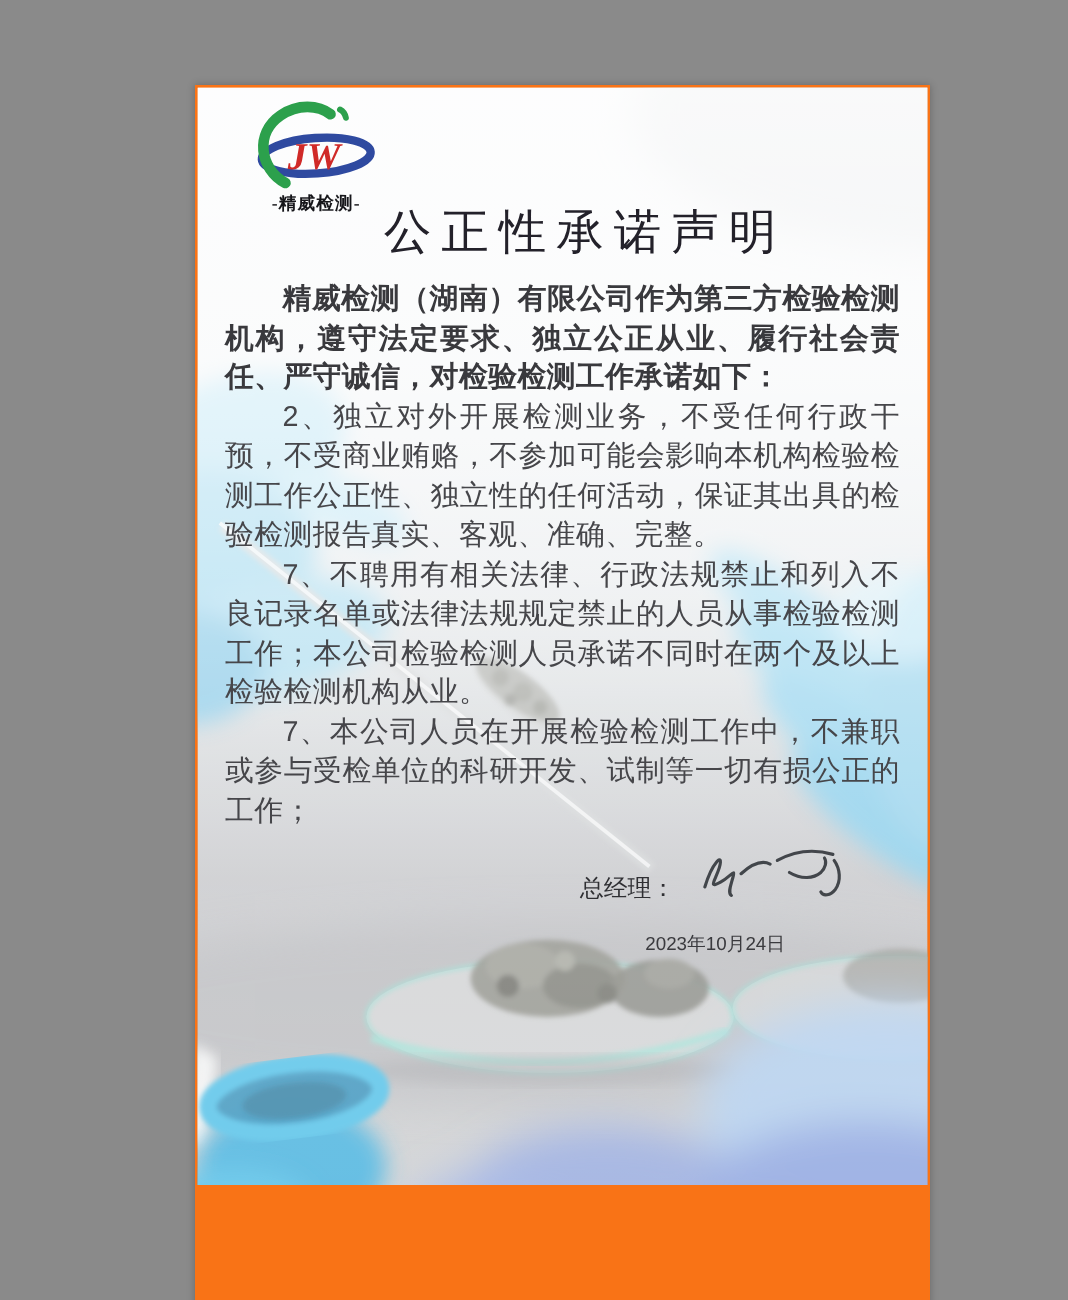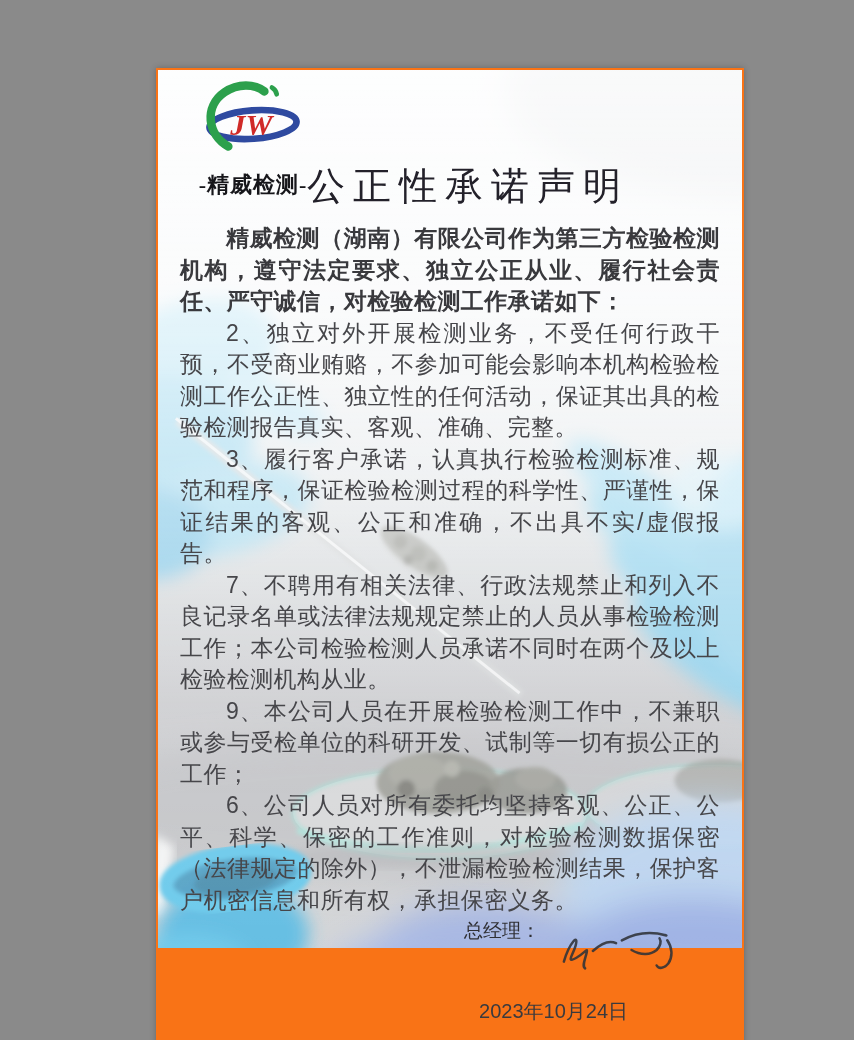--- a/index.html
+++ b/index.html
@@ -3,28 +3,28 @@
 <meta charset="utf-8">
 <style>
   *{margin:0;padding:0;box-sizing:border-box}
   html,body{width:854px;height:1040px}
   body{background:#8a8a8a;font-family:"Liberation Sans","DejaVu Sans",sans-serif;position:relative;overflow:hidden}
   .page{position:absolute;left:156px;top:68px;width:588px;height:1034px;background:#f97316;box-shadow:0 0 6px rgba(0,0,0,.25)}
   .backdrop{position:absolute;left:2px;top:2px;width:584px;height:878px}
   .content{position:absolute;inset:0;padding:0 24px}
   .logo{position:absolute;left:18px;top:12px;width:158px;text-align:center}
   .logo-mark{display:block;margin:0 auto;width:118px;height:74px}
-  .logo-name{font-family:"Liberation Serif","DejaVu Serif",serif;font-weight:700;font-size:22px;color:#16161a;letter-spacing:1px;margin-top:16px;white-space:nowrap}
+  .logo-name{font-family:"Liberation Serif","DejaVu Serif",serif;font-weight:700;font-size:14px;color:#16161a;letter-spacing:1px;margin-top:0;white-space:nowrap}
   .title{margin-top:96px;text-align:center;transform:translateX(18px);font-family:"Liberation Serif","DejaVu Serif",serif;font-weight:400;font-size:38px;letter-spacing:8px;color:#23212a;line-height:44px}
   .para{font-size:23px;line-height:31.5px;color:#46464a;text-align:justify;text-indent:2em;letter-spacing:.4px}
   .intro{font-weight:700;color:#39393d;margin-top:15px}
-  .sig-row{display:flex;justify-content:flex-end;align-items:flex-start;margin:2px 26px 0 0;height:58px}
+  .sig-row{display:flex;justify-content:flex-end;align-items:flex-end;margin:2px 26px 0 0;height:58px}
   .sig-label{font-size:19px;color:#2f2f33}
   .sig-svg{width:152px;height:58px;margin-left:2px;transform:translateY(3px)}
-  .date{margin-top:22px;text-align:right;padding-right:92px;font-size:20px;color:#3a3a3e}
+  .date{margin-top:22px;text-align:right;padding-right:92px;font-size:15px;color:#3a3a3e}
 </style>
 </head>
 <body>
 
 <div class="stage">
   <div class="page">
 
     <svg class="backdrop" viewBox="0 0 588 882" preserveAspectRatio="none">
       <defs>
         <linearGradient id="bg" x1="0" y1="0" x2="0" y2="1">
@@ -133,24 +133,22 @@
           <path d="M80,8 q4,2 5,7" stroke="#2ca04c" stroke-width="5" fill="none" stroke-linecap="round"></path>
           <text x="36" y="58" font-size="32" font-style="italic" font-weight="bold" font-family="'Liberation Serif','DejaVu Serif',serif" fill="#d02a28">JW</text>
         </svg>
         <div class="logo-name">-精威检测-</div>
       </div>
 
       <h1 class="title">公正性承诺声明</h1>
 
       <p class="para intro">精威检测（湖南）有限公司作为第三方检验检测机构，遵守法定要求、独立公正从业、履行社会责任、严守诚信，对检验检测工作承诺如下：</p>
       <p class="para">2、独立对外开展检测业务，不受任何行政干预，不受商业贿赂，不参加可能会影响本机构检验检测工作公正性、独立性的任何活动，保证其出具的检验检测报告真实、客观、准确、完整。</p>
-      <p class="para">3、履行客户承诺，认真执行检验检测标准、规范和程序，保证检验检测过程的科学性、严谨性，保证结果的客观、公正和准确，不出具不实/虚假报告。</p>
       <p class="para">7、不聘用有相关法律、行政法规禁止和列入不良记录名单或法律法规规定禁止的人员从事检验检测工作；本公司检验检测人员承诺不同时在两个及以上检验检测机构从业。</p>
-      <p class="para">9、本公司人员在开展检验检测工作中，不兼职或参与受检单位的科研开发、试制等一切有损公正的工作；</p>
-      <p class="para">6、公司人员对所有委托均坚持客观、公正、公平、科学、保密的工作准则，对检验检测数据保密（法律规定的除外），不泄漏检验检测结果，保护客户机密信息和所有权，承担保密义务。</p>
+      <p class="para">7、本公司人员在开展检验检测工作中，不兼职或参与受检单位的科研开发、试制等一切有损公正的工作；</p>
 
       <div class="sig-row">
         <span class="sig-label">总经理：</span>
         <svg class="sig-svg" viewBox="0 0 140 60">
           <g fill="none" stroke="#2f3338" stroke-width="2.6" stroke-linecap="round" opacity=".88">
             <path d="M14,42 C20,22 30,12 26,26 C23,36 16,44 27,38 C36,33 40,25 37,35 C35,42 33,47 36,49"></path>
             <path d="M44,31 C54,22 62,20 68,23"></path>
             <path d="M74,20 Q96,8 120,15"></path>
             <path d="M84,30 C94,36 104,35 110,30 C114,26 115,21 113,18"></path>
             <path d="M121,20 C126,27 127,37 122,44 C118,49 112,50 110,46"></path>

